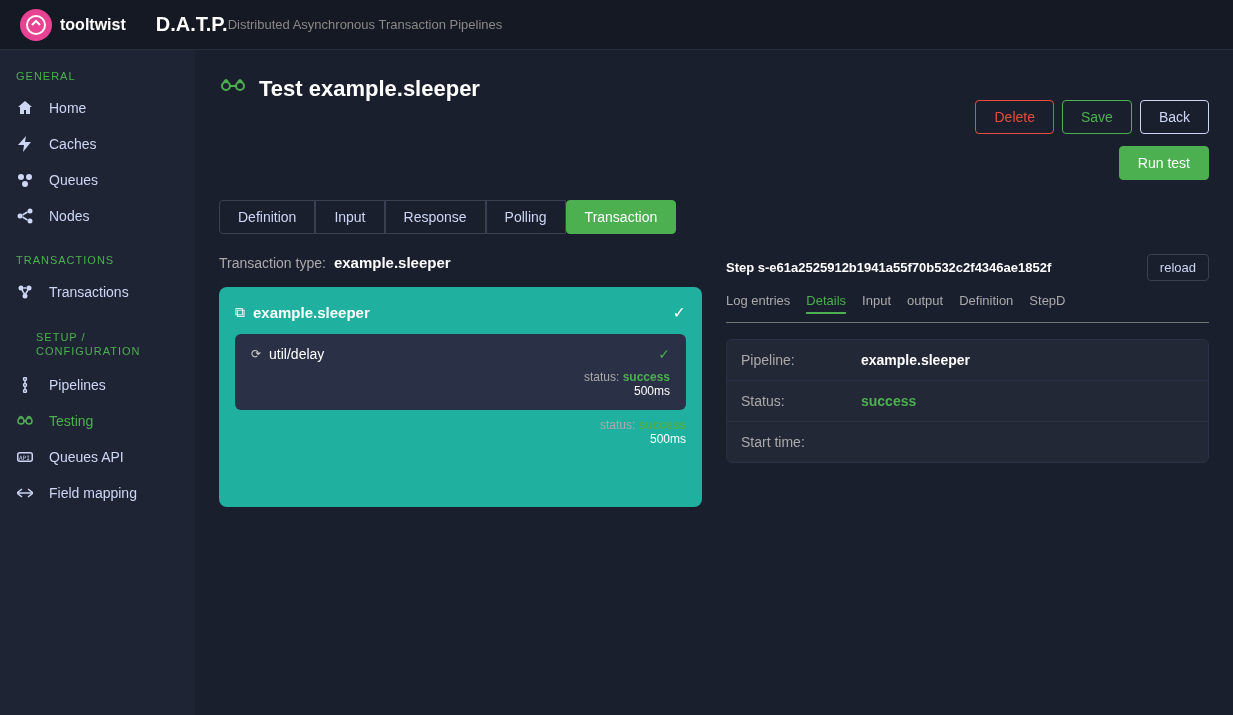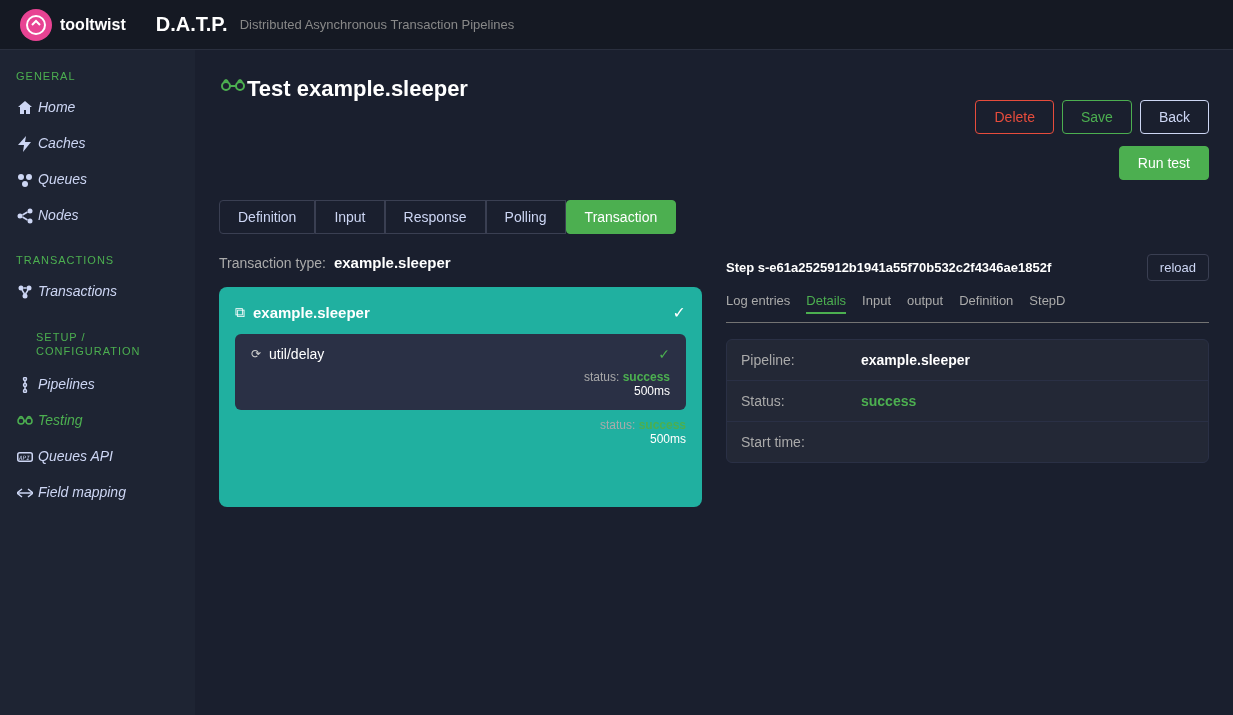--- a/index.html
+++ b/index.html
@@ -3,40 +3,40 @@
   <meta charset="utf-8">
   <style>
     * { box-sizing: border-box; margin: 0; padding: 0; }
     body { font-family: -apple-system, BlinkMacSystemFont, 'Segoe UI', sans-serif; background: #1a1f2e; color: #cdd6f4; display: flex; flex-direction: column; height: 715px; overflow: hidden; }
 
     
     .topbar { background: #151923; display: flex; align-items: center; padding: 0 20px; height: 50px; border-bottom: 1px solid #2a2f3e; flex-shrink: 0; }
     .logo { display: flex; align-items: center; gap: 8px; margin-right: 30px; }
     .logo-icon { width: 32px; height: 32px; background: #e84393; border-radius: 50%; display: flex; align-items: center; justify-content: center; font-size: 14px; color: white; font-weight: bold; }
     .logo-text { color: white; font-size: 16px; font-weight: 600; }
-    .app-title { color: white; font-size: 20px; font-weight: 700; margin-right: 12px; }
+    .app-title { color: white; font-size: 20px; font-weight: 700; }
     .app-subtitle { color: #888; font-size: 13px; }
 
     
     .layout { display: flex; flex: 1; overflow: hidden; }
 
     
     .sidebar { width: 195px; background: #1e2433; flex-shrink: 0; padding: 20px 0; overflow-y: auto; }
     .sidebar-section-label { color: #4CAF50; font-size: 11px; font-weight: 400; letter-spacing: 1px; padding: 0 16px 8px; }
-    .sidebar-item { display: flex; gap: 4px; padding: 9px 16px; cursor: pointer; color: #cdd6f4; font-size: 14px; transition: background 0.15s; font-style: italic; }
+    .sidebar-item { display: flex; align-items: center; gap: 15px; padding: 9px 16px; cursor: pointer; color: #cdd6f4; font-size: 14px; transition: background 0.15s; }
     .sidebar-item.active { color: #4CAF50; }
     .sidebar-icon { width: 18px; height: 18px; display: flex; align-items: center; justify-content: center; flex-shrink: 0; }
     .sidebar-divider { height: 20px; }
 
     
     .main { flex: 1; background: #1a1f2e; padding: 24px; overflow-y: auto; }
 
     
     .page-header { display: flex; align-items: flex-start; margin-bottom: 20px; }
-    .page-title-area { display: flex; align-items: center; flex: 1; }
+    .page-title-area { display: flex; align-items: center; gap: 12px; flex: 1; }
     .page-title-icon { color: #4CAF50; font-size: 22px; }
     .page-title { color: white; font-size: 22px; font-weight: 600; }
     .header-actions { display: flex; gap: 12px; flex-direction: column; align-items: flex-end; margin-top: 26px; }
     .header-top-actions { display: flex; gap: 8px; }
     .btn { padding: 8px 18px; border-radius: 4px; font-size: 14px; font-weight: 500; cursor: pointer; border: 1px solid; transition: opacity 0.15s; }
     .btn-delete { background: transparent; border-color: #e74c3c; color: #e74c3c; }
     .btn-save { background: transparent; border-color: #4CAF50; color: #4CAF50; }
     .btn-back { background: transparent; border-color: #cdd6f4; color: #cdd6f4; }
     .btn-run { background: #4CAF50; border-color: #4CAF50; color: white; text-align: center; }
 

